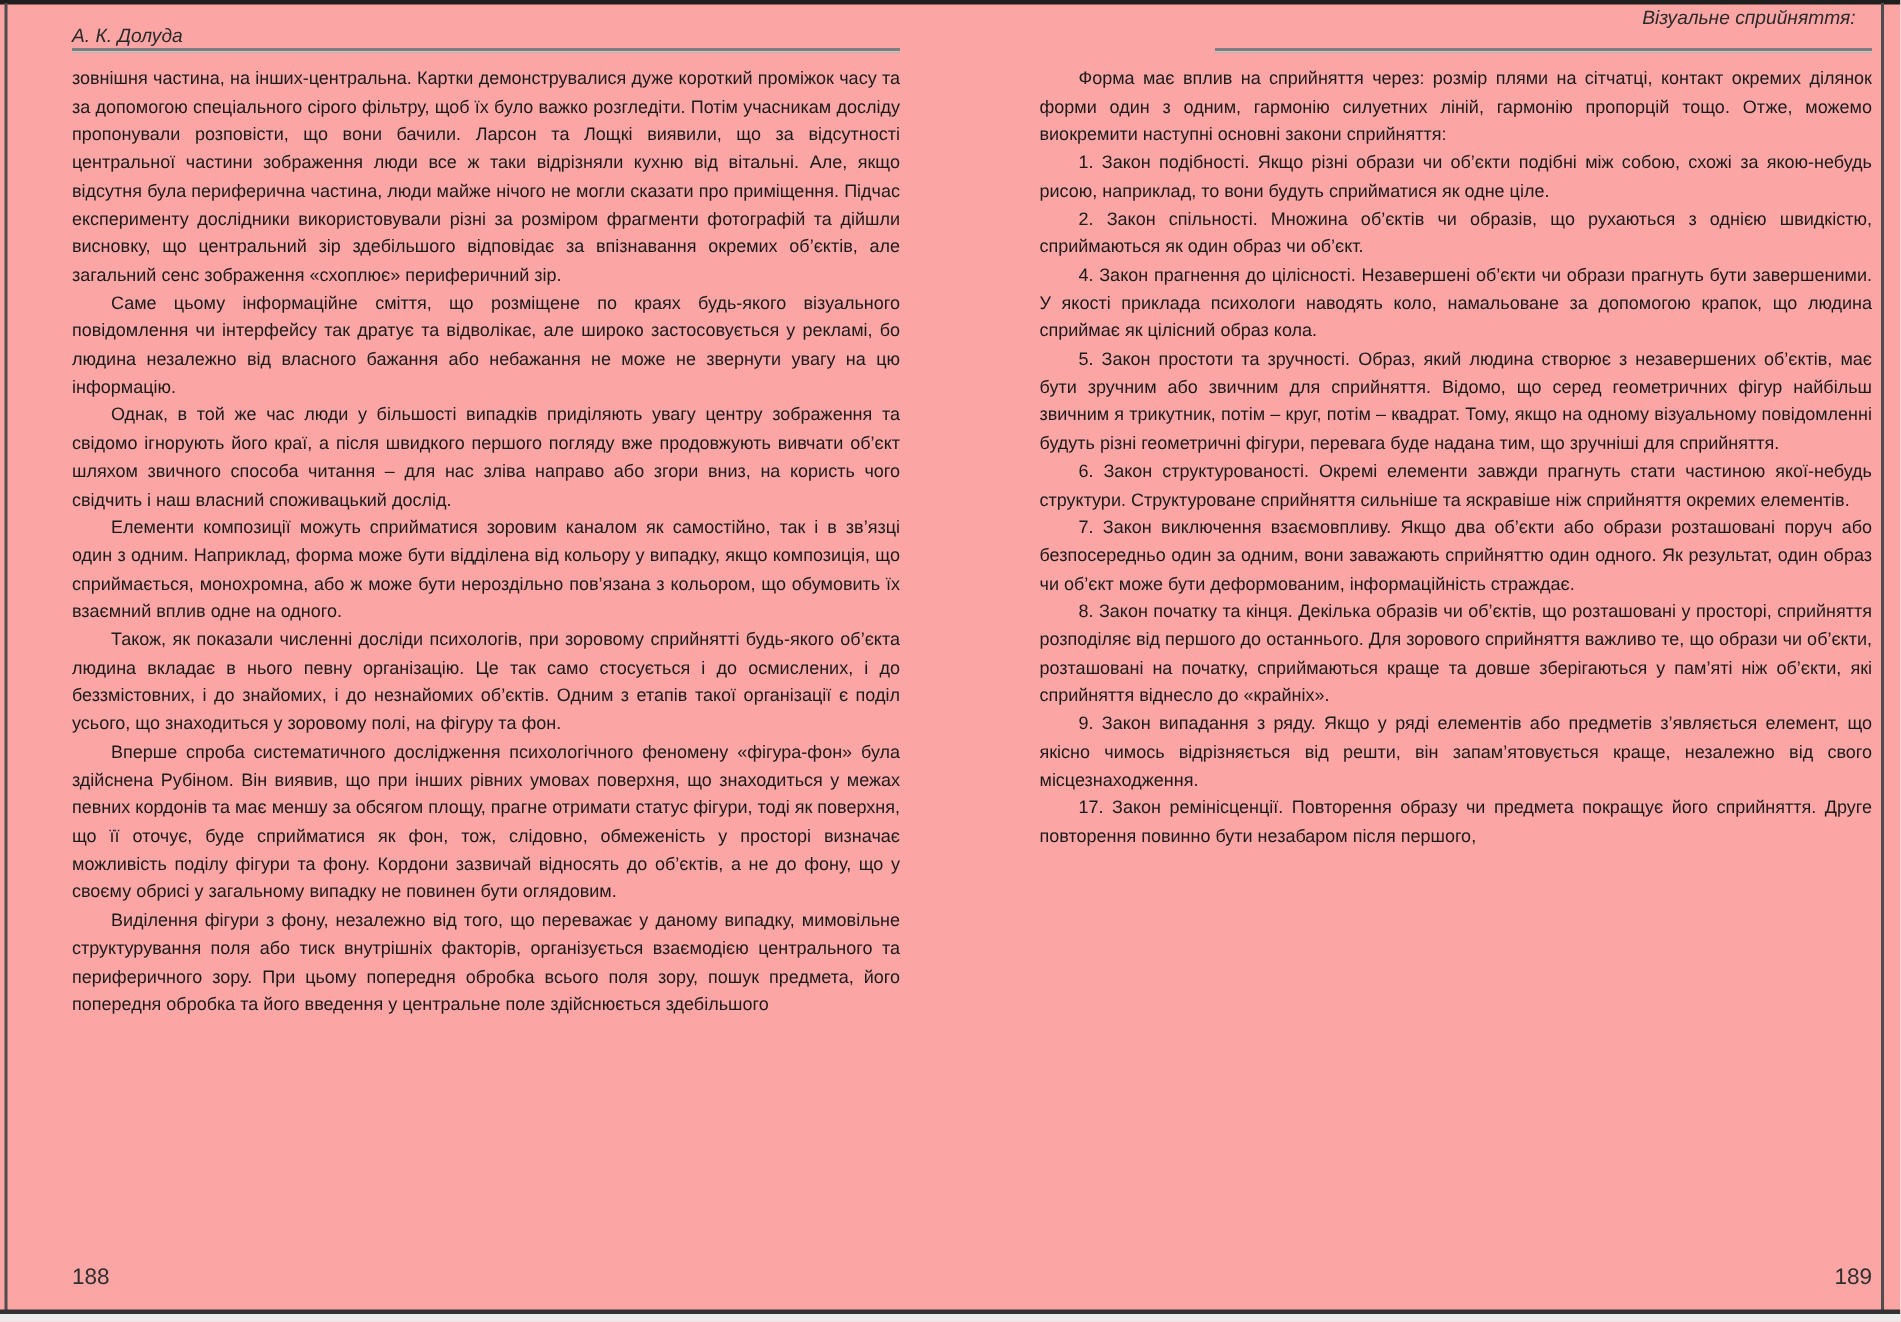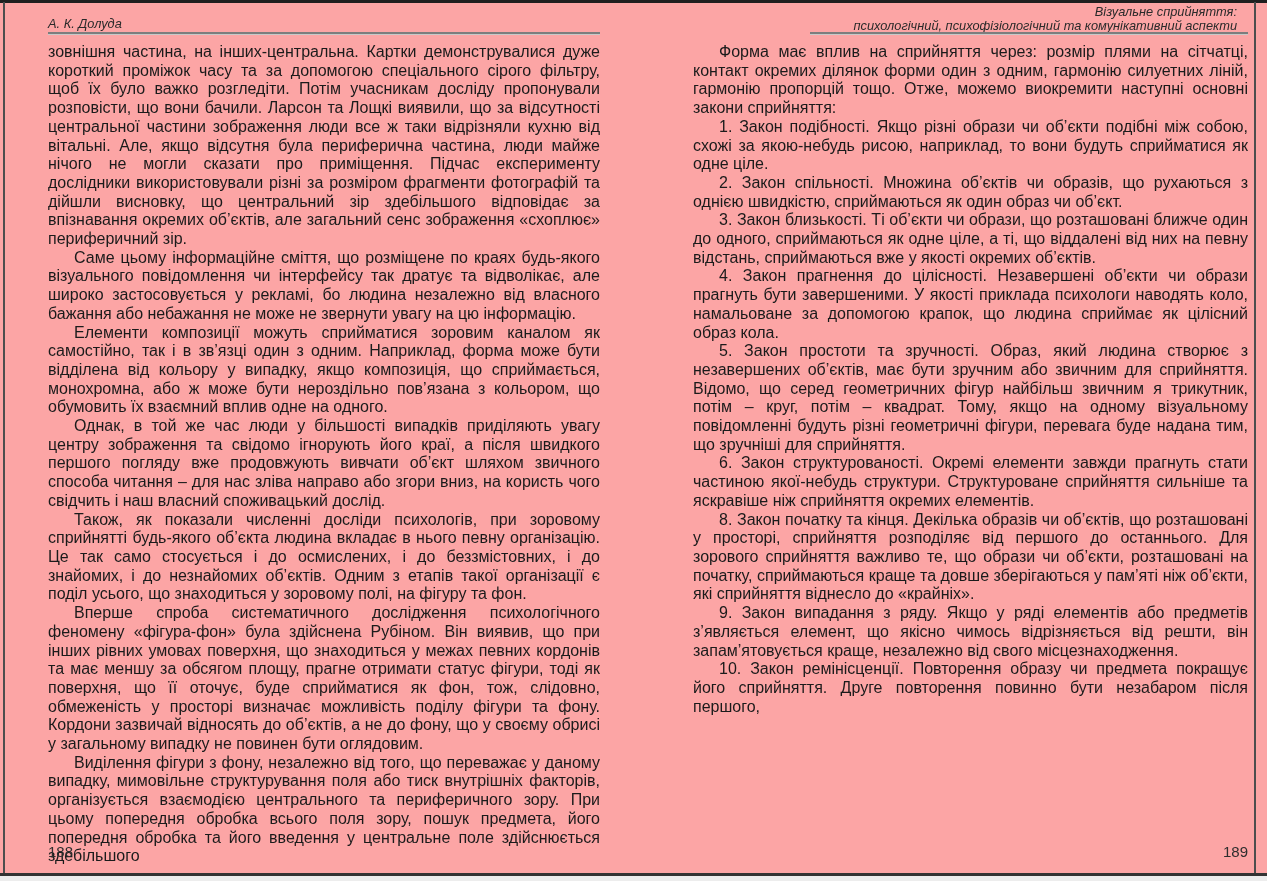--- a/index.html
+++ b/index.html
@@ -43,21 +43,21 @@
     background: #7d7d7d;
     border-bottom: 1px solid #c9c9c9;
   }
   .rule-left  { left: 48px;  width: 552px; }
   .rule-right { left: 810px; width: 438px; }
 
   
   .page-body {
     position: absolute;
     top: 43px;
-    font-size: 16px;
+    font-size: 12px;
     line-height: 18.7px;
     color: #1b1b1b;
   }
   .left-body  { left: 48px;  width: 552px; }
   .right-body { left: 693px; width: 555px; }
 
   .page-body p {
     margin: 0;
     text-align: justify;
     hyphens: auto;
@@ -83,44 +83,43 @@
   <div class="edge edge-left"></div>
   <div class="edge edge-right"></div>
   <div class="edge edge-bottom"></div>
   <div class="edge edge-bottom-shadow"></div>
 
   <div class="running-head left">А. К. Долуда</div>
   <div class="rule rule-left"></div>
 
   <div class="running-head right">
     <div>Візуальне сприйняття:</div>
-    <div>психологічний, психофізіологічний та комунікативний аспекти</div>
   </div>
   <div class="rule rule-right"></div>
 
   <div class="page-body left-body" lang="uk">
     <p class="noindent">зовнішня частина, на інших-центральна. Картки демонструвалися дуже короткий проміжок часу та за допомогою спеціального сірого фільтру, щоб їх було важко розгледіти. Потім учасникам досліду пропонували розповісти, що вони бачили. Ларсон та Лощкі виявили, що за відсутності центральної частини зображення люди все ж таки відрізняли кухню від вітальні. Але, якщо відсутня була периферична частина, люди майже нічого не могли сказати про приміщення. Підчас експерименту дослідники використовували різні за розміром фрагменти фотографій та дійшли висновку, що центральний зір здебільшого відповідає за впізнавання окремих об’єктів, але загальний сенс зображення «схоплює» периферичний зір.</p>
     <p class="indent">Саме цьому інформаційне сміття, що розміщене по краях будь-якого візуального повідомлення чи інтерфейсу так дратує та відволікає, але широко застосовується у рекламі, бо людина незалежно від власного бажання або небажання не може не звернути увагу на цю інформацію.</p>
+    <p class="indent">Однак, в той же час люди у більшості випадків приділяють увагу центру зображення та свідомо ігнорують його краї, а після швидкого першого погляду вже продовжують вивчати об’єкт шляхом звичного способа читання – для нас зліва направо або згори вниз, на користь чого свідчить і наш власний споживацький дослід.</p>
     <p class="indent">Елементи композиції можуть сприйматися зоровим каналом як самостійно, так і в зв’язці один з одним. Наприклад, форма може бути відділена від кольору у випадку, якщо композиція, що сприймається, монохромна, або ж може бути нероздільно пов’язана з кольором, що обумовить їх взаємний вплив одне на одного.</p>
-    <p class="indent">Однак, в той же час люди у більшості випадків приділяють увагу центру зображення та свідомо ігнорують його краї, а після швидкого першого погляду вже продовжують вивчати об’єкт шляхом звичного способа читання – для нас зліва направо або згори вниз, на користь чого свідчить і наш власний споживацький дослід.</p>
     <p class="indent">Також, як показали численні досліди психологів, при зоровому сприйнятті будь-якого об’єкта людина вкладає в нього певну організацію. Це так само стосується і до осмислених, і до беззмістовних, і до знайомих, і до незнайомих об’єктів. Одним з етапів такої організації є поділ усього, що знаходиться у зоровому полі, на фігуру та фон.</p>
     <p class="indent">Вперше спроба систематичного дослідження психологічного феномену «фігура-фон» була здійснена Рубіном. Він виявив, що при інших рівних умовах поверхня, що знаходиться у межах певних кордонів та має меншу за обсягом площу, прагне отримати статус фігури, тоді як поверхня, що її оточує, буде сприйматися як фон, тож, слідовно, обмеженість у просторі визначає можливість поділу фігури та фону. Кордони зазвичай відносять до об’єктів, а не до фону, що у своєму обрисі у загальному випадку не повинен бути оглядовим.</p>
     <p class="indent">Виділення фігури з фону, незалежно від того, що переважає у даному випадку, мимовільне структурування поля або тиск внутрішніх факторів, організується взаємодією центрального та периферичного зору. При цьому попередня обробка всього поля зору, пошук предмета, його попередня обробка та його введення у центральне поле здійснюється здебільшого</p>
   </div>
 
   <div class="page-body right-body" lang="uk">
     <p class="indent">Форма має вплив на сприйняття через: розмір плями на сітчатці, контакт окремих ділянок форми один з одним, гармонію силуетних ліній, гармонію пропорцій тощо. Отже, можемо виокремити наступні основні закони сприйняття:</p>
     <p class="indent">1. Закон подібності. Якщо різні образи чи об’єкти подібні між собою, схожі за якою-небудь рисою, наприклад, то вони будуть сприйматися як одне ціле.</p>
     <p class="indent">2. Закон спільності. Множина об’єктів чи образів, що рухаються з однією швидкістю, сприймаються як один образ чи об’єкт.</p>
-    <p class="indent">3. Закон близькості. Ті об’єкти чи образи, що розташовані ближче один до одного, сприймаються як одне ціле, а ті, що віддалені від них на певну відстань, сприймаються вже у якості окремих об’єктів.</p>
     <p class="indent">4. Закон прагнення до цілісності. Незавершені об’єкти чи образи прагнуть бути завершеними. У якості приклада психологи наводять коло, намальоване за допомогою крапок, що людина сприймає як цілісний образ кола.</p>
     <p class="indent">5. Закон простоти та зручності. Образ, який людина створює з незавершених об’єктів, має бути зручним або звичним для сприйняття. Відомо, що серед геометричних фігур найбільш звичним я трикутник, потім – круг, потім – квадрат. Тому, якщо на одному візуальному повідомленні будуть різні геометричні фігури, перевага буде надана тим, що зручніші для сприйняття.</p>
     <p class="indent">6. Закон структурованості. Окремі елементи завжди прагнуть стати частиною якої-небудь структури. Структуроване сприйняття сильніше та яскравіше ніж сприйняття окремих елементів.</p>
+    <p class="indent">7. Закон виключення взаємовпливу. Якщо два об’єкти або образи розташовані поруч або безпосередньо один за одним, вони заважають сприйняттю один одного. Як результат, один образ чи об’єкт може бути деформованим, інформаційність страждає.</p>
     <p class="indent">8. Закон початку та кінця. Декілька образів чи об’єктів, що розташовані у просторі, сприйняття розподіляє від першого до останнього. Для зорового сприйняття важливо те, що образи чи об’єкти, розташовані на початку, сприймаються краще та довше зберігаються у пам’яті ніж об’єкти, які сприйняття віднесло до «крайніх».</p>
     <p class="indent">9. Закон випадання з ряду. Якщо у ряді елементів або предметів з’являється елемент, що якісно чимось відрізняється від решти, він запам’ятовується краще, незалежно від свого місцезнаходження.</p>
-    <p class="indent">10. Закон ремінісценції. Повторення образу чи предмета покращує його сприйняття. Друге повторення повинно бути незабаром після першого,</p>
+    <p class="indent">17. Закон ремінісценції. Повторення образу чи предмета покращує його сприйняття. Друге повторення повинно бути незабаром після першого,</p>
   </div>
 
   <div class="page-number pn-left">188</div>
 
   <div class="page-number pn-right">189</div>
 
 </div>
 
 </body></html>

